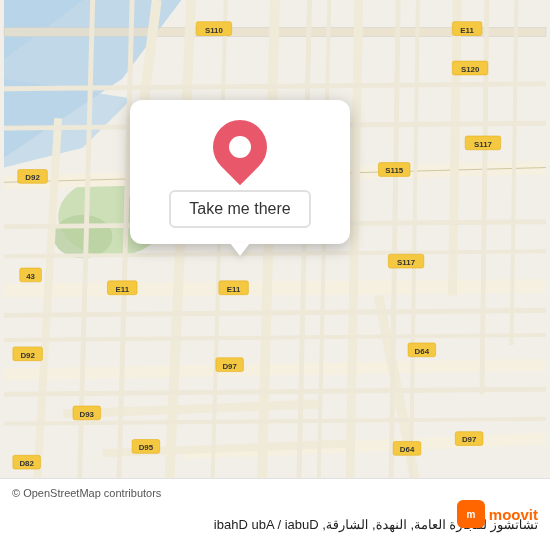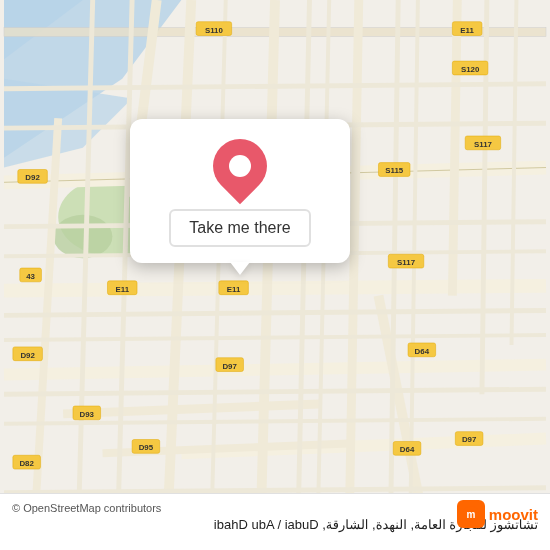--- a/index.html
+++ b/index.html
@@ -44,21 +44,20 @@
       left: 130px;
       width: 220px;
       background: white;
       border-radius: 12px;
       box-shadow: 0 4px 16px rgba(0,0,0,0.25);
       display: flex;
       flex-direction: column;
       align-items: center;
       padding: 20px 16px 16px 16px;
       z-index: 10;
-      margin-top: 19px;
     }
 
     #popup::after {
       content: '';
       position: absolute;
       bottom: -12px;
       left: 50%;
       transform: translateX(-50%);
       width: 0;
       height: 0;
@@ -110,21 +109,21 @@
       right: 0;
       background: white;
       padding: 8px 12px;
       z-index: 10;
       border-top: 1px solid #e0e0e0;
     }
 
     #osm-credit {
       font-size: 11px;
       color: #555;
-      margin-bottom: 2px;
+      margin-bottom: 17px;
     }
 
     #location-name {
       font-size: 13px;
       color: #222;
       line-height: 1.4;
       direction: rtl;
       unicode-bidi: bidi-override;
     }
 

